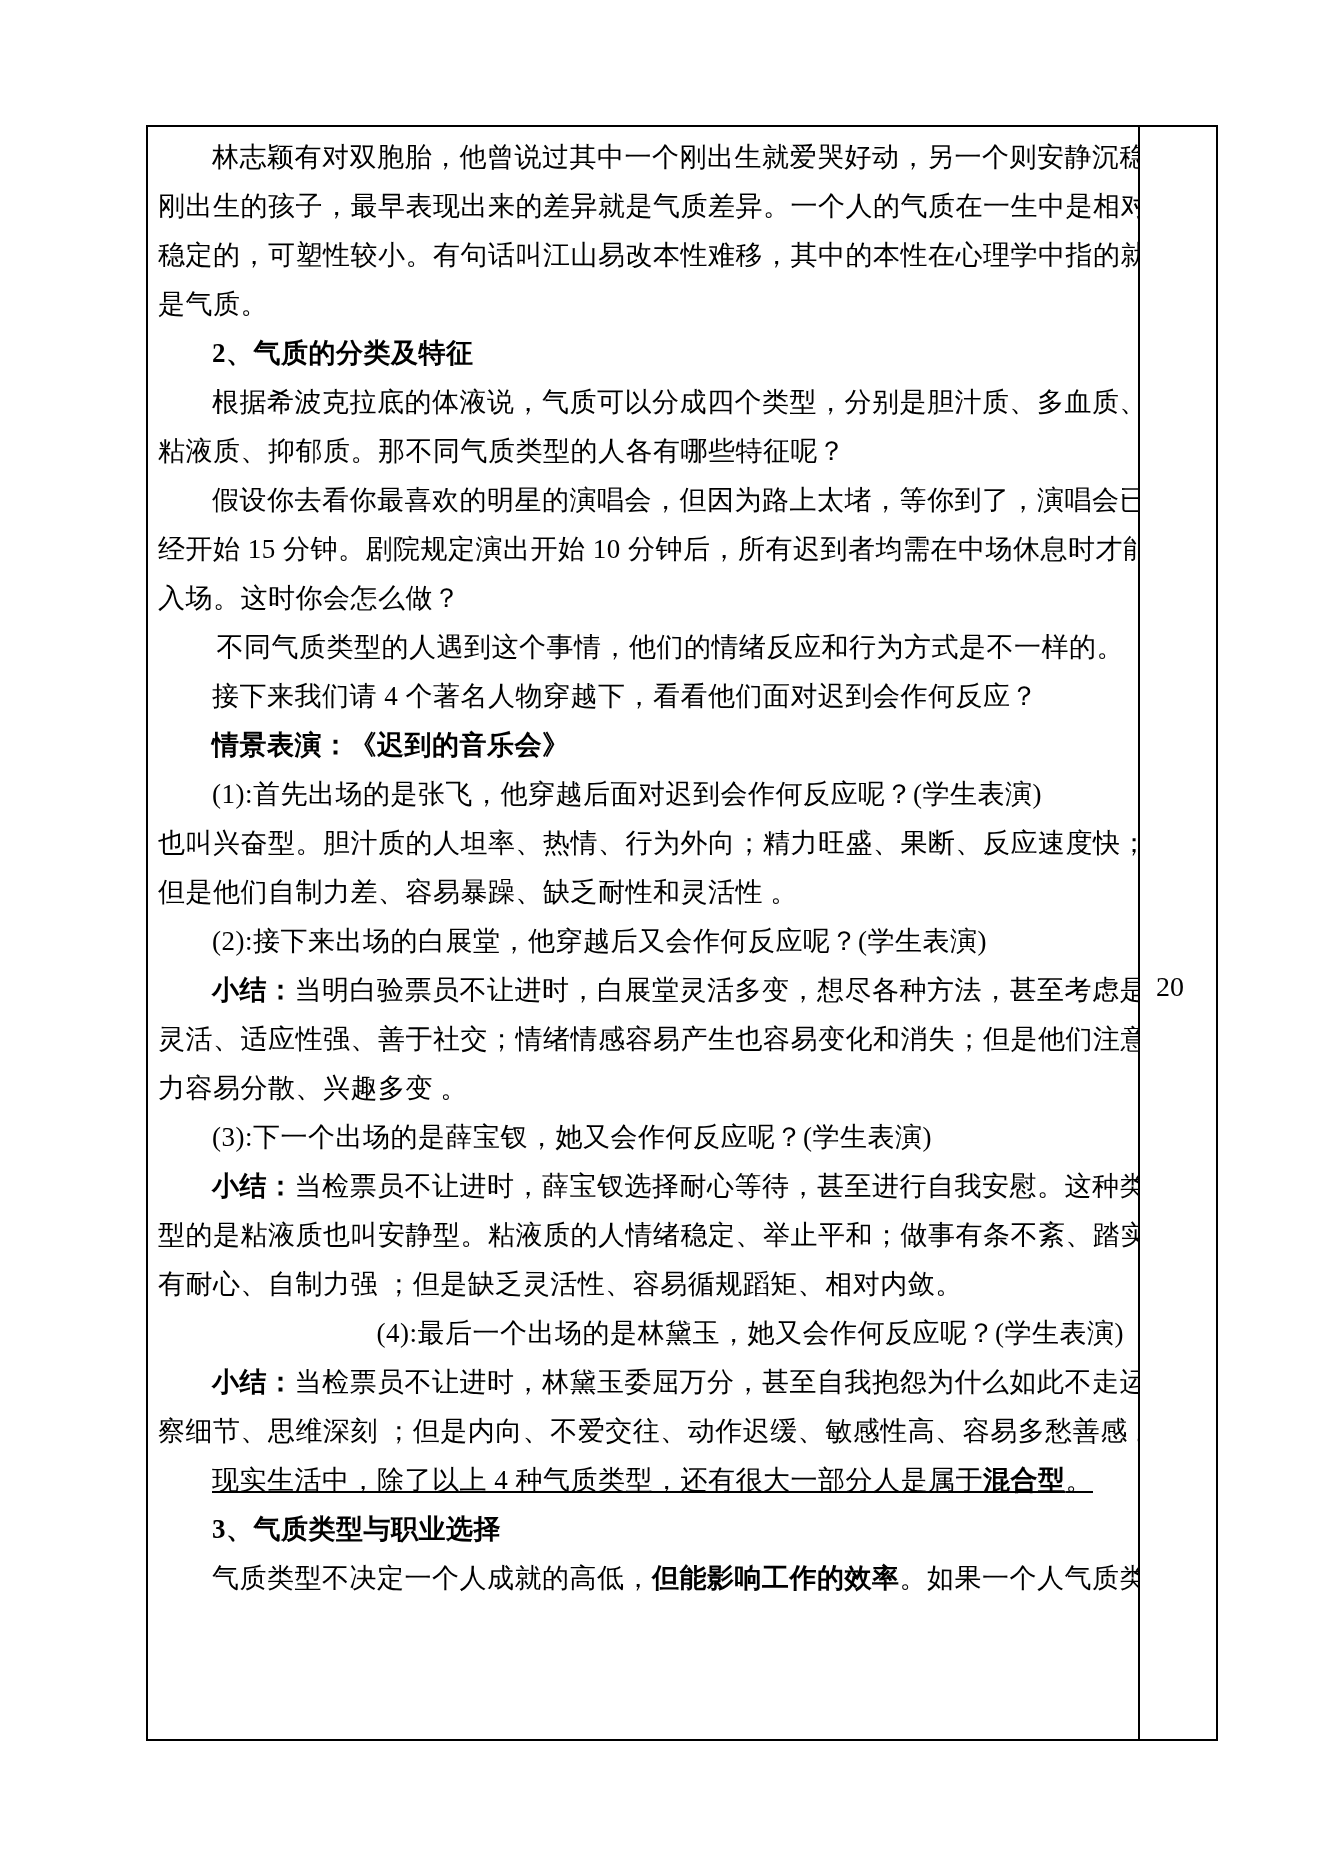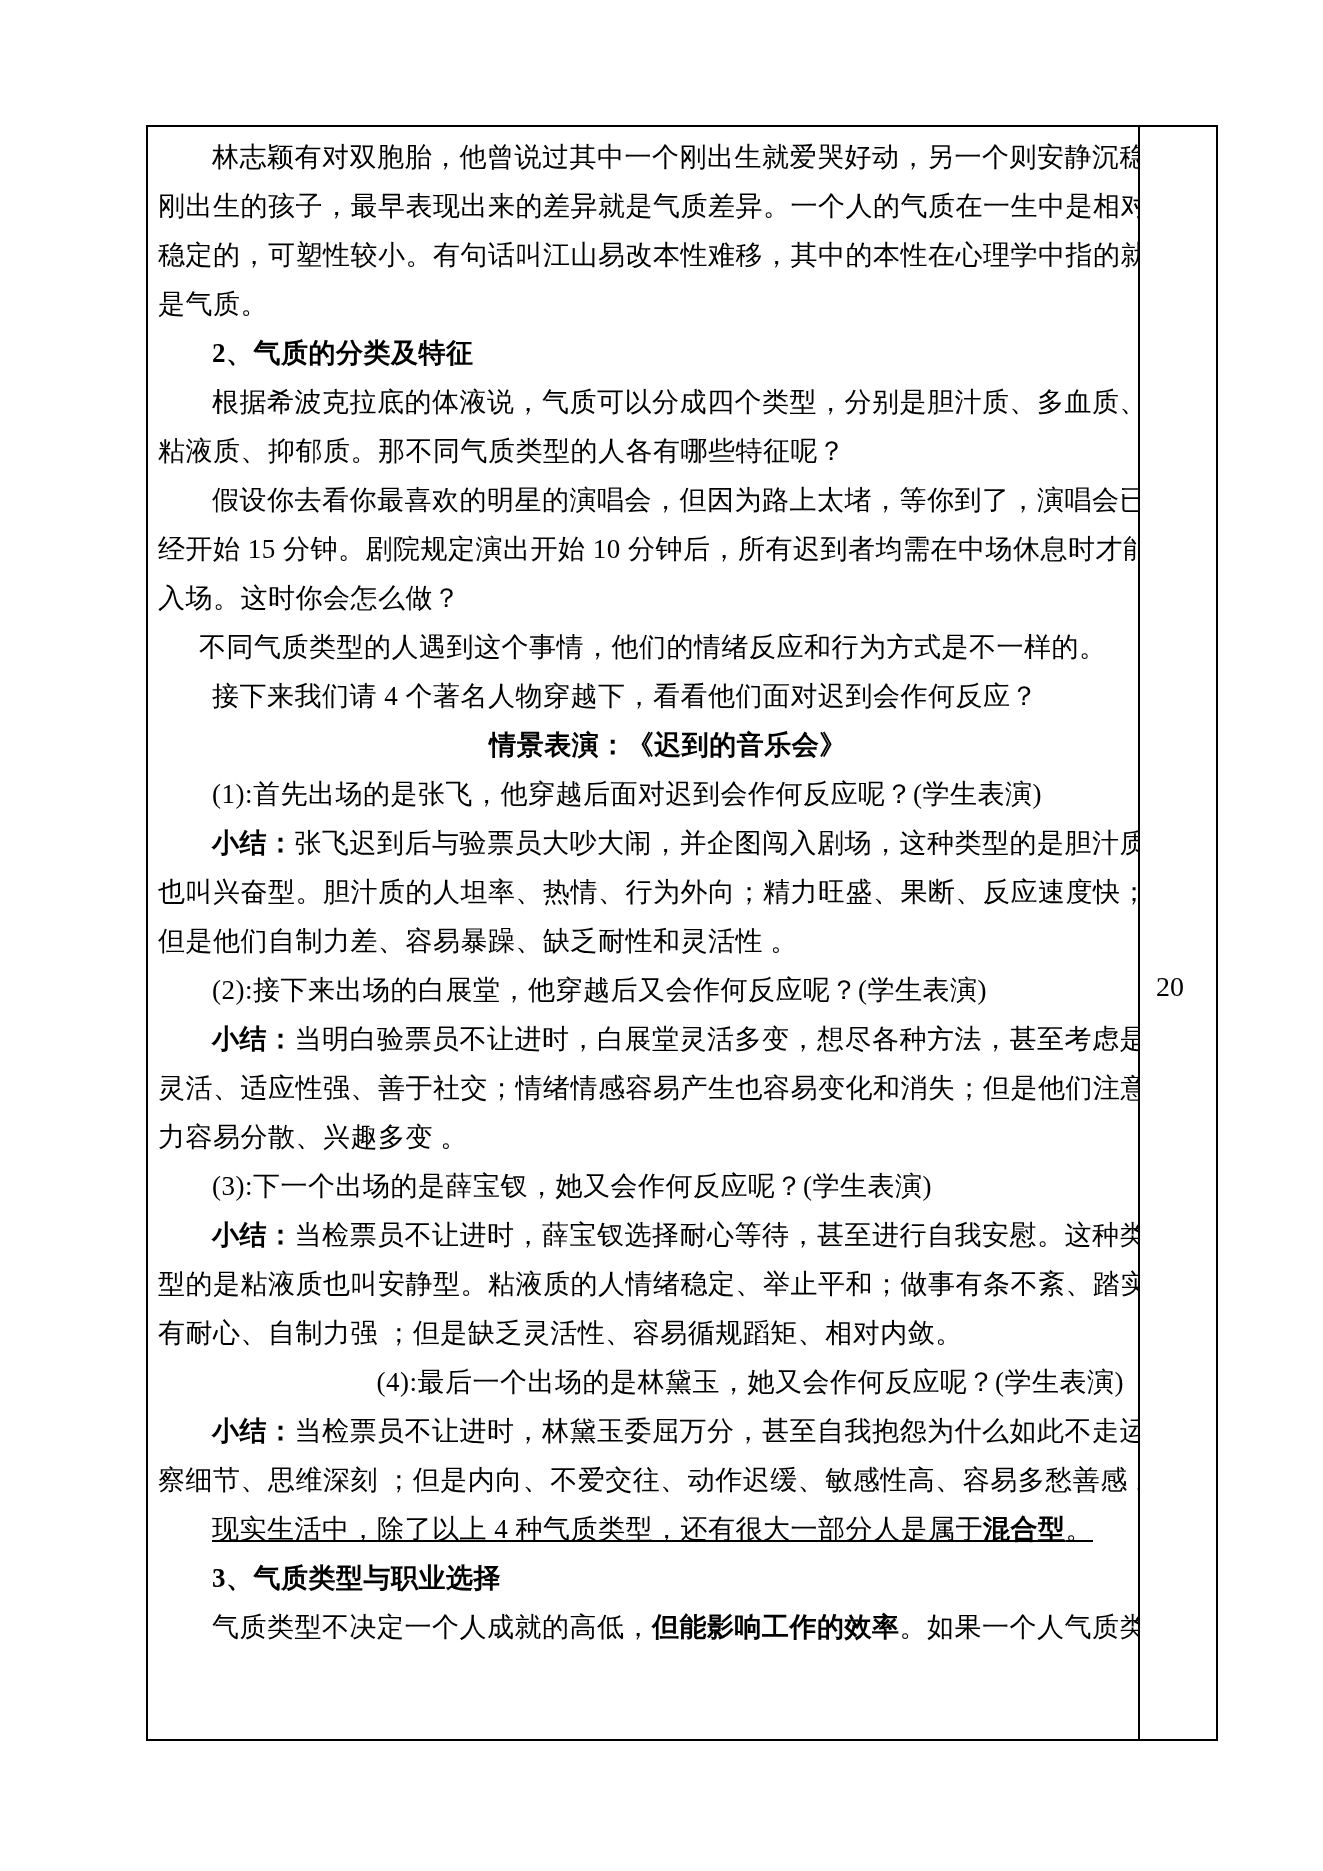--- a/index.html
+++ b/index.html
@@ -64,25 +64,24 @@
         <div class="line" style="padding-left: 54px;"><span class="seg">林志颖有对双胞胎，他曾说过其中一个刚出生就爱哭好动，另一个则安静沉稳。</span></div>
         <div class="line"><span class="seg">刚出生的孩子，最早表现出来的差异就是气质差异。一个人的气质在一生中是相对</span></div>
         <div class="line"><span class="seg">稳定的，可塑性较小。有句话叫江山易改本性难移，其中的本性在心理学中指的就</span></div>
         <div class="line"><span class="seg">是气质。</span></div>
         <div class="line" style="padding-left: 54px;"><span class="seg b">2、气质的分类及特征</span></div>
         <div class="line" style="padding-left: 54px;"><span class="seg">根据希波克拉底的体液说，气质可以分成四个类型，分别是胆汁质、多血质、</span></div>
         <div class="line"><span class="seg">粘液质、抑郁质。那不同气质类型的人各有哪些特征呢？</span></div>
         <div class="line" style="padding-left: 54px;"><span class="seg">假设你去看你最喜欢的明星的演唱会，但因为路上太堵，等你到了，演唱会已</span></div>
         <div class="line"><span class="seg">经开始 15 分钟。剧院规定演出开始 10 分钟后，所有迟到者均需在中场休息时才能</span></div>
         <div class="line"><span class="seg">入场。这时你会怎么做？</span></div>
-        <div class="line" style="padding-left: 41px;"><span class="seg">不同气质类型的人遇到这个事情，他们的情绪反应和行为方式是不一样的。</span></div>
+        <div class="line" style="padding-left: 41px; text-align: right;"><span class="seg">不同气质类型的人遇到这个事情，他们的情绪反应和行为方式是不一样的。</span></div>
         <div class="line" style="padding-left: 54px;"><span class="seg">接下来我们请 4 个著名人物穿越下，看看他们面对迟到会作何反应？</span></div>
-        <div class="line" style="padding-left: 54px; text-align: center;"><span class="seg b">情景表演：《迟到的音乐会》</span></div>
+        <div class="line" style="padding-left: 54px;"><span class="seg b">情景表演：《迟到的音乐会》</span></div>
         <div class="line" style="padding-left: 54px;"><span class="seg">(1):首先出场的是张飞，他穿越后面对迟到会作何反应呢？(学生表演)</span></div>
-        <div class="line" style="padding-left: 54px;"><span class="seg b">小结：</span><span class="seg">张飞迟到后与验票员大吵大闹，并企图闯入剧场，这种类型的是胆汁质</span></div>
         <div class="line"><span class="seg">也叫兴奋型。胆汁质的人坦率、热情、行为外向；精力旺盛、果断、反应速度快；</span></div>
         <div class="line"><span class="seg">但是他们自制力差、容易暴躁、缺乏耐性和灵活性 。</span></div>
         <div class="line" style="padding-left: 54px;"><span class="seg">(2):接下来出场的白展堂，他穿越后又会作何反应呢？(学生表演)</span></div>
         <div class="line" style="padding-left: 54px;"><span class="seg b">小结：</span><span class="seg">当明白验票员不让进时，白展堂灵活多变，想尽各种方法，甚至考虑是</span></div>
         <div class="line"><span class="seg">灵活、适应性强、善于社交；情绪情感容易产生也容易变化和消失；但是他们注意</span></div>
         <div class="line"><span class="seg">力容易分散、兴趣多变 。</span></div>
         <div class="line" style="padding-left: 54px;"><span class="seg">(3):下一个出场的是薛宝钗，她又会作何反应呢？(学生表演)</span></div>
         <div class="line" style="padding-left: 54px;"><span class="seg b">小结：</span><span class="seg">当检票员不让进时，薛宝钗选择耐心等待，甚至进行自我安慰。这种类</span></div>
         <div class="line"><span class="seg">型的是粘液质也叫安静型。粘液质的人情绪稳定、举止平和；做事有条不紊、踏实、</span></div>
         <div class="line"><span class="seg">有耐心、自制力强 ；但是缺乏灵活性、容易循规蹈矩、相对内敛。</span></div>

